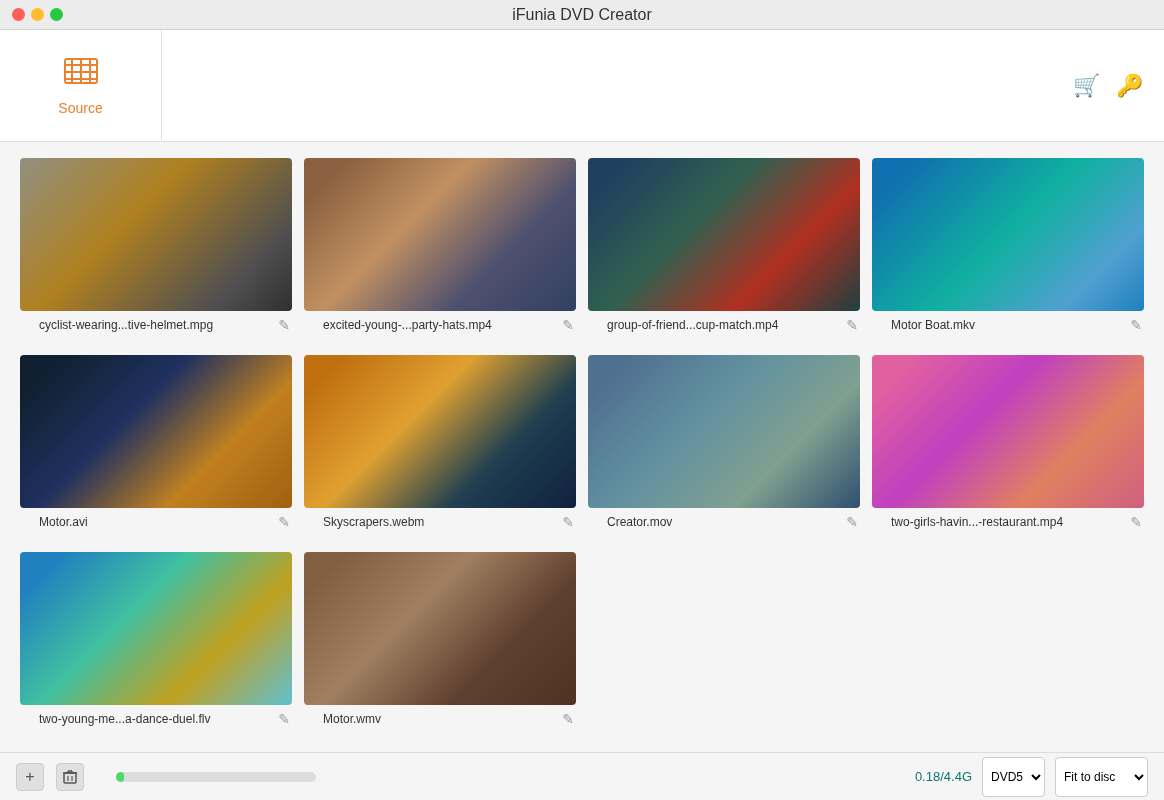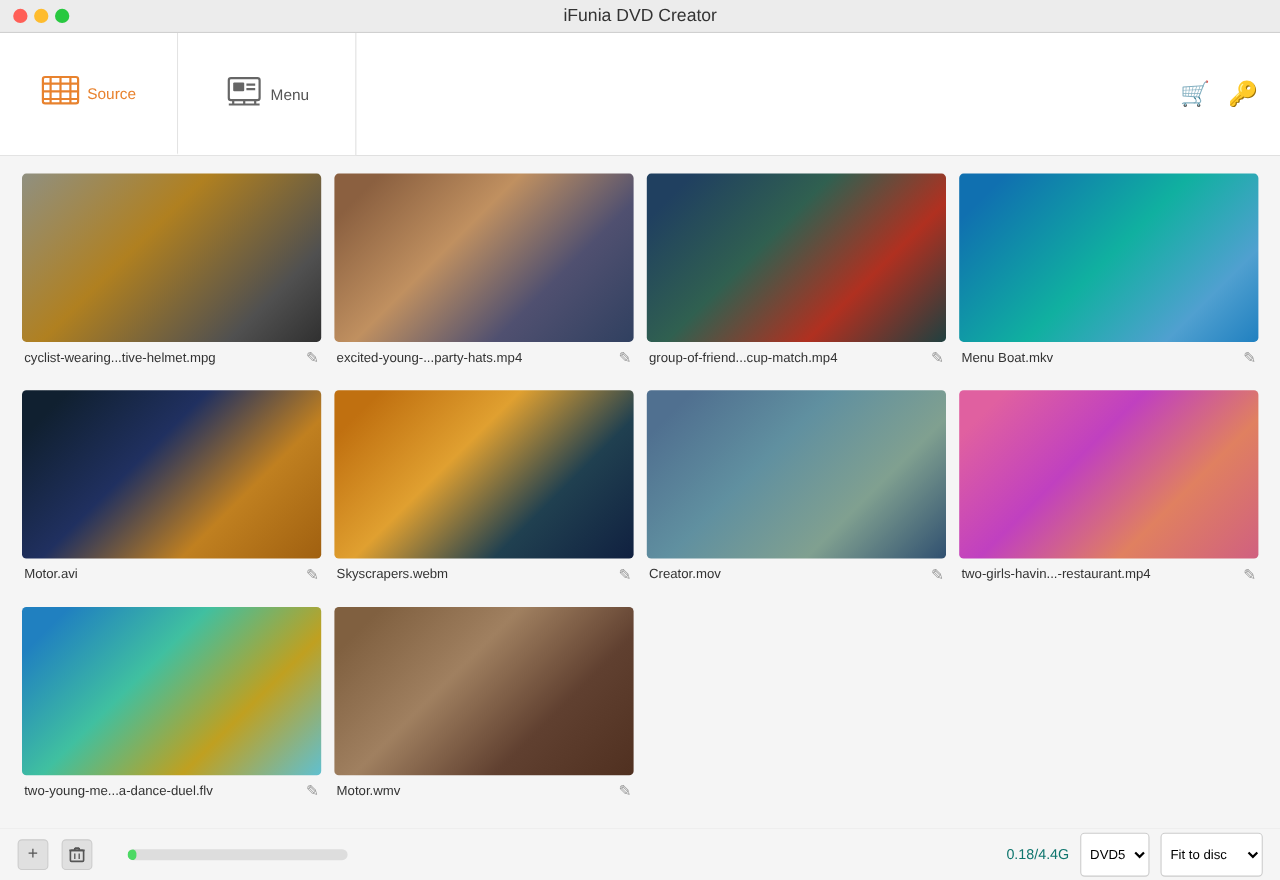--- a/index.html
+++ b/index.html
@@ -47,21 +47,21 @@
     .toolbar {
       height: 112px;
       background: #fff;
       display: flex;
       align-items: stretch;
       border-bottom: 1px solid #ddd;
       position: relative;
     }
     .toolbar-tab {
       display: flex;
-      flex-direction: row;
+      flex-direction: column;
       align-items: center;
       justify-content: center;
       width: 162px;
       gap: 6px;
       cursor: pointer;
       border-right: 1px solid #e0e0e0;
       background: #fff;
     }
     .toolbar-tab.active {
       background: #fff;
@@ -127,20 +127,21 @@
       border-radius: 4px;
       overflow: hidden;
       position: relative;
       background: #222;
     }
     .video-info {
       display: flex;
       align-items: center;
       justify-content: space-between;
       padding: 6px 2px 2px;
+      margin-left: 17px;
     }
     .video-name {
       font-size: 12px;
       color: #333;
       overflow: hidden;
       text-overflow: ellipsis;
       white-space: nowrap;
       flex: 1;
     }
     .edit-icon {
@@ -234,35 +235,20 @@
         <line x1="9" y1="6" x2="9" y2="30" stroke="#e8822e" stroke-width="2"></line>
         <line x1="18" y1="6" x2="18" y2="30" stroke="#e8822e" stroke-width="2"></line>
         <line x1="27" y1="6" x2="27" y2="30" stroke="#e8822e" stroke-width="2"></line>
         <line x1="2" y1="19" x2="34" y2="19" stroke="#e8822e" stroke-width="2"></line>
         <line x1="2" y1="26" x2="34" y2="26" stroke="#e8822e" stroke-width="2"></line>
       </svg>
     </span>
     <span class="tab-label">Source</span>
   </div>
 
-  <div class="toolbar-tab">
-    <span class="tab-icon">
-      <svg width="36" height="36" viewBox="0 0 36 36" fill="none">
-        <rect x="4" y="6" width="28" height="20" rx="2" stroke="#666" stroke-width="2" fill="none"></rect>
-        <rect x="8" y="10" width="10" height="8" rx="1" fill="#666"></rect>
-        <line x1="20" y1="12" x2="28" y2="12" stroke="#666" stroke-width="2"></line>
-        <line x1="20" y1="16" x2="28" y2="16" stroke="#666" stroke-width="2"></line>
-        <line x1="4" y1="30" x2="32" y2="30" stroke="#666" stroke-width="2"></line>
-        <line x1="8" y1="26" x2="8" y2="30" stroke="#666" stroke-width="2"></line>
-        <line x1="18" y1="26" x2="18" y2="30" stroke="#666" stroke-width="2"></line>
-        <line x1="28" y1="26" x2="28" y2="30" stroke="#666" stroke-width="2"></line>
-      </svg>
-    </span>
-    <span class="tab-label">Menu</span>
-  </div>
 
 
 
   <div class="toolbar-right-icons">
     <span class="icon">🛒</span>
     <span class="icon">🔑</span>
   </div>
 </div>
 
 <div class="main-content">
@@ -293,21 +279,21 @@
         <div class="video-info">
           <span class="video-name">group-of-friend...cup-match.mp4</span>
           <span class="edit-icon">✎</span>
         </div>
       </div>
       <div class="video-item">
         <div class="video-thumbnail" style="background: linear-gradient(135deg, #1070b0 10%, #10b0a0 50%, #50a0d0 80%, #2080c0 100%)">
           <div class="thumb-inner"></div>
         </div>
         <div class="video-info">
-          <span class="video-name">Menu Boat.mkv</span>
+          <span class="video-name">Motor Boat.mkv</span>
           <span class="edit-icon">✎</span>
         </div>
       </div>
       <div class="video-item">
         <div class="video-thumbnail" style="background: linear-gradient(135deg, #102030 10%, #203060 40%, #c08020 70%, #a06010 100%)">
           <div class="thumb-inner"></div>
         </div>
         <div class="video-info">
           <span class="video-name">Motor.avi</span>
           <span class="edit-icon">✎</span>

